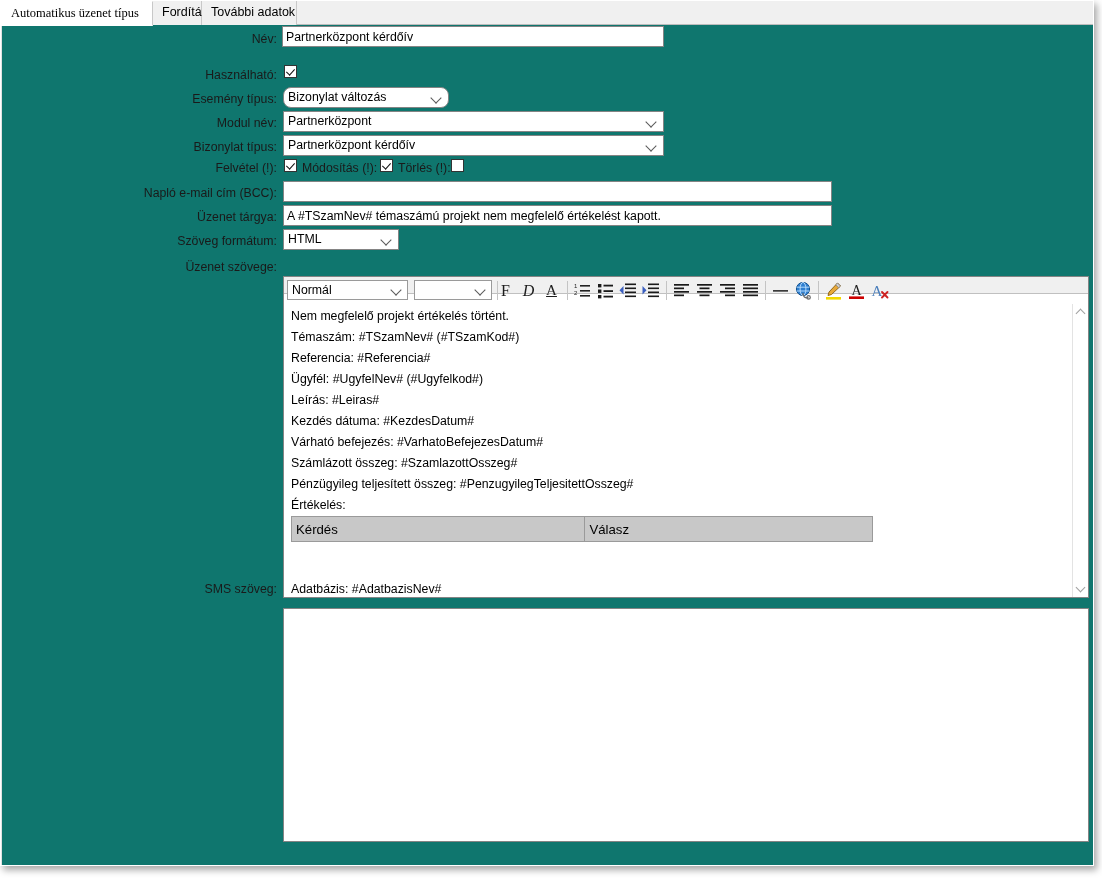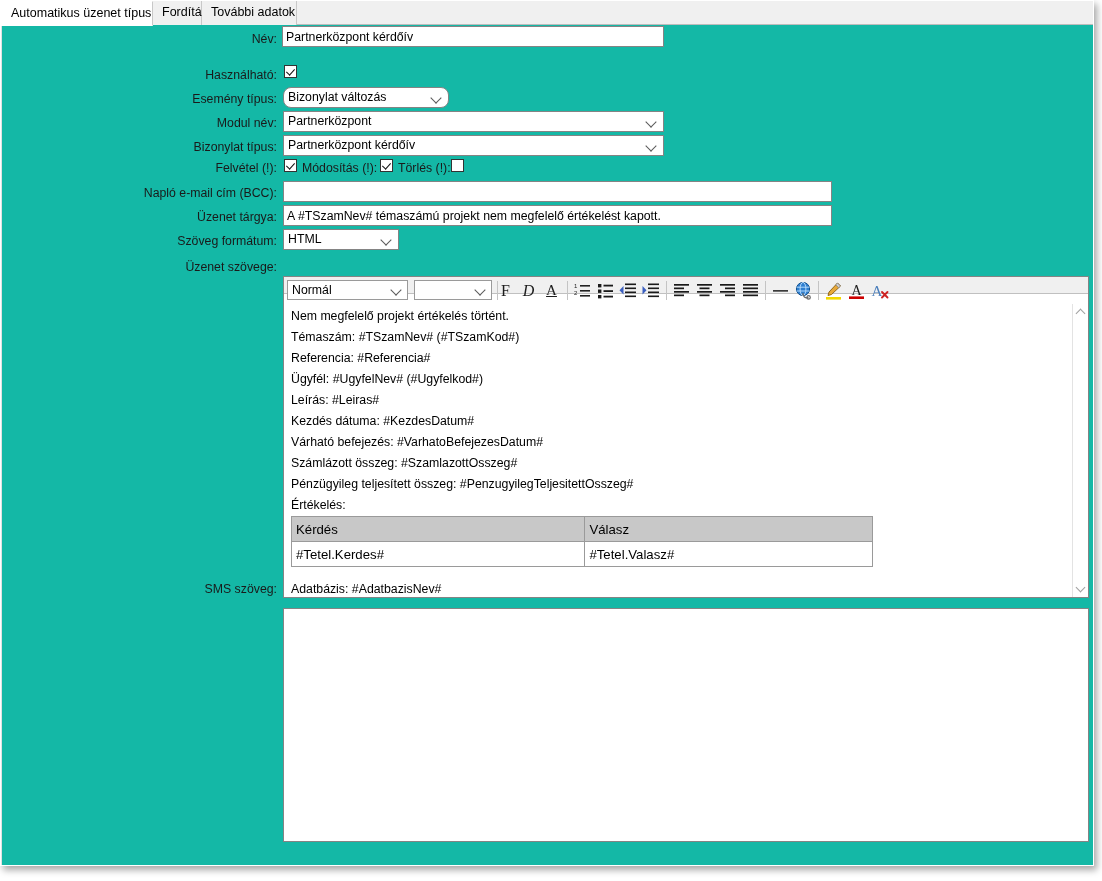--- a/index.html
+++ b/index.html
@@ -53,21 +53,21 @@
     border-bottom: 1px solid #ffffff;
     z-index: 3;
     height: 25px;
   }
 
   
   .body {
     position: absolute;
     left: 1px; top: 24px;
     width: 1091px; height: 840px;
-    background: #14b8a6;
+    background: #0f766e;
   }
 
   .lbl {
     position: absolute;
     font-size: 12.3px;
     color: #1a1a1a;
     text-align: right;
     white-space: nowrap;
     line-height: 16px;
   }
@@ -262,21 +262,21 @@
     border: 1px solid #848484;
     box-sizing: border-box;
   }
 </style>
 </head>
 <body>
 
 <div class="window">
 
   <div class="tabstrip">
-    <div class="tab active" style="left:0px;width:152px;">
+    <div class="tab active" style="left:0px;width:152px;font-family:Liberation Serif, serif;">
       <span>Automatikus üzenet típus</span>
     </div>
     <div class="tab" style="left:152px;width:49px;">
       <span>Fordítás</span>
     </div>
     <div class="tab" style="left:201px;width:95px;">
       <span>További adatok</span>
     </div>
   </div>
 
@@ -490,24 +490,20 @@
         <div class="ecline" style="top:152px;">Számlázott összeg: #SzamlazottOsszeg#</div>
         <div class="ecline" style="top:173px;">Pénzügyileg teljesített összeg: #PenzugyilegTeljesitettOsszeg#</div>
         <div class="ecline" style="top:194px;">Értékelés:</div>
 
         <table class="etable" style="top:212px;width:582px;">
           <tbody>
               <tr>
             <td class="th" style="width:292px;">Kérdés</td>
             <td class="th" style="width:286px;">Válasz</td>
           </tr>
-          <tr>
-            <td>#Tetel.Kerdes#</td>
-            <td>#Tetel.Valasz#</td>
-          </tr>
         </tbody>
           </table>
 
         <div class="ecline" style="top:278px;text-align:right;">Adatbázis: #AdatbazisNev#</div>
       </div>
 
       <div class="vscroll">
         <div class="vsarrow up" style="top:0px;"></div>
         <div class="vsarrow down" style="bottom:0px;"></div>
       </div>

